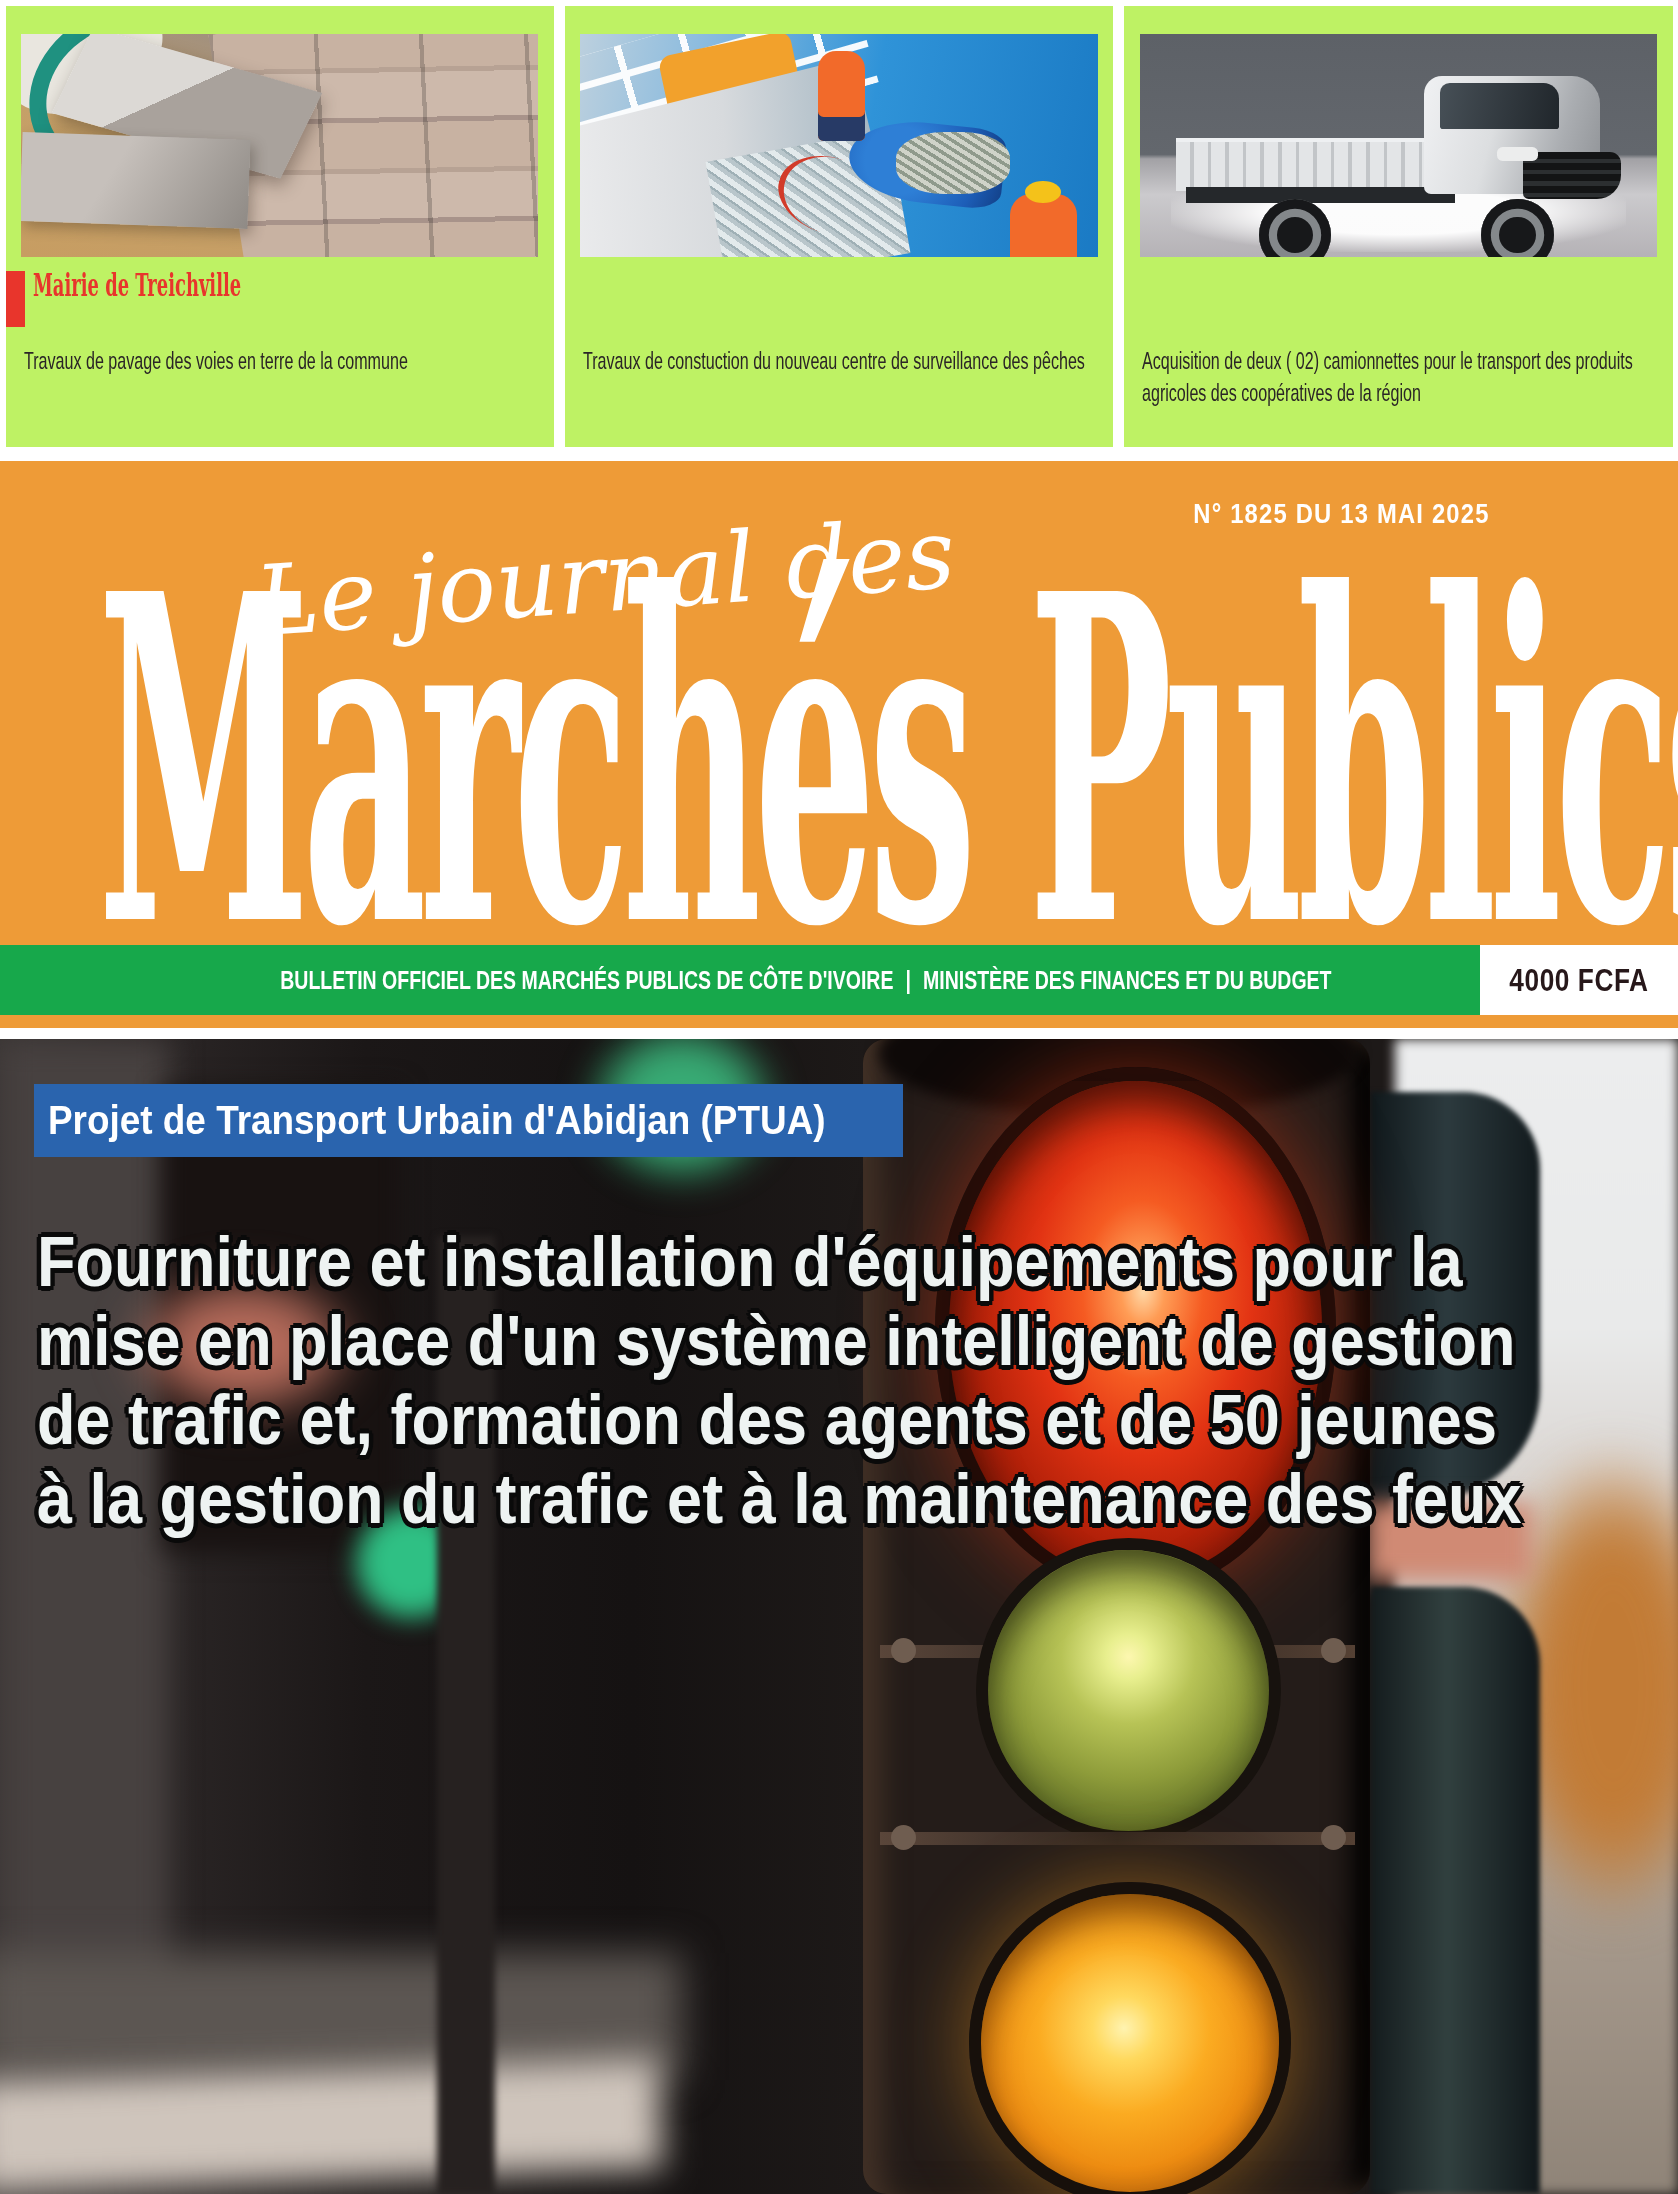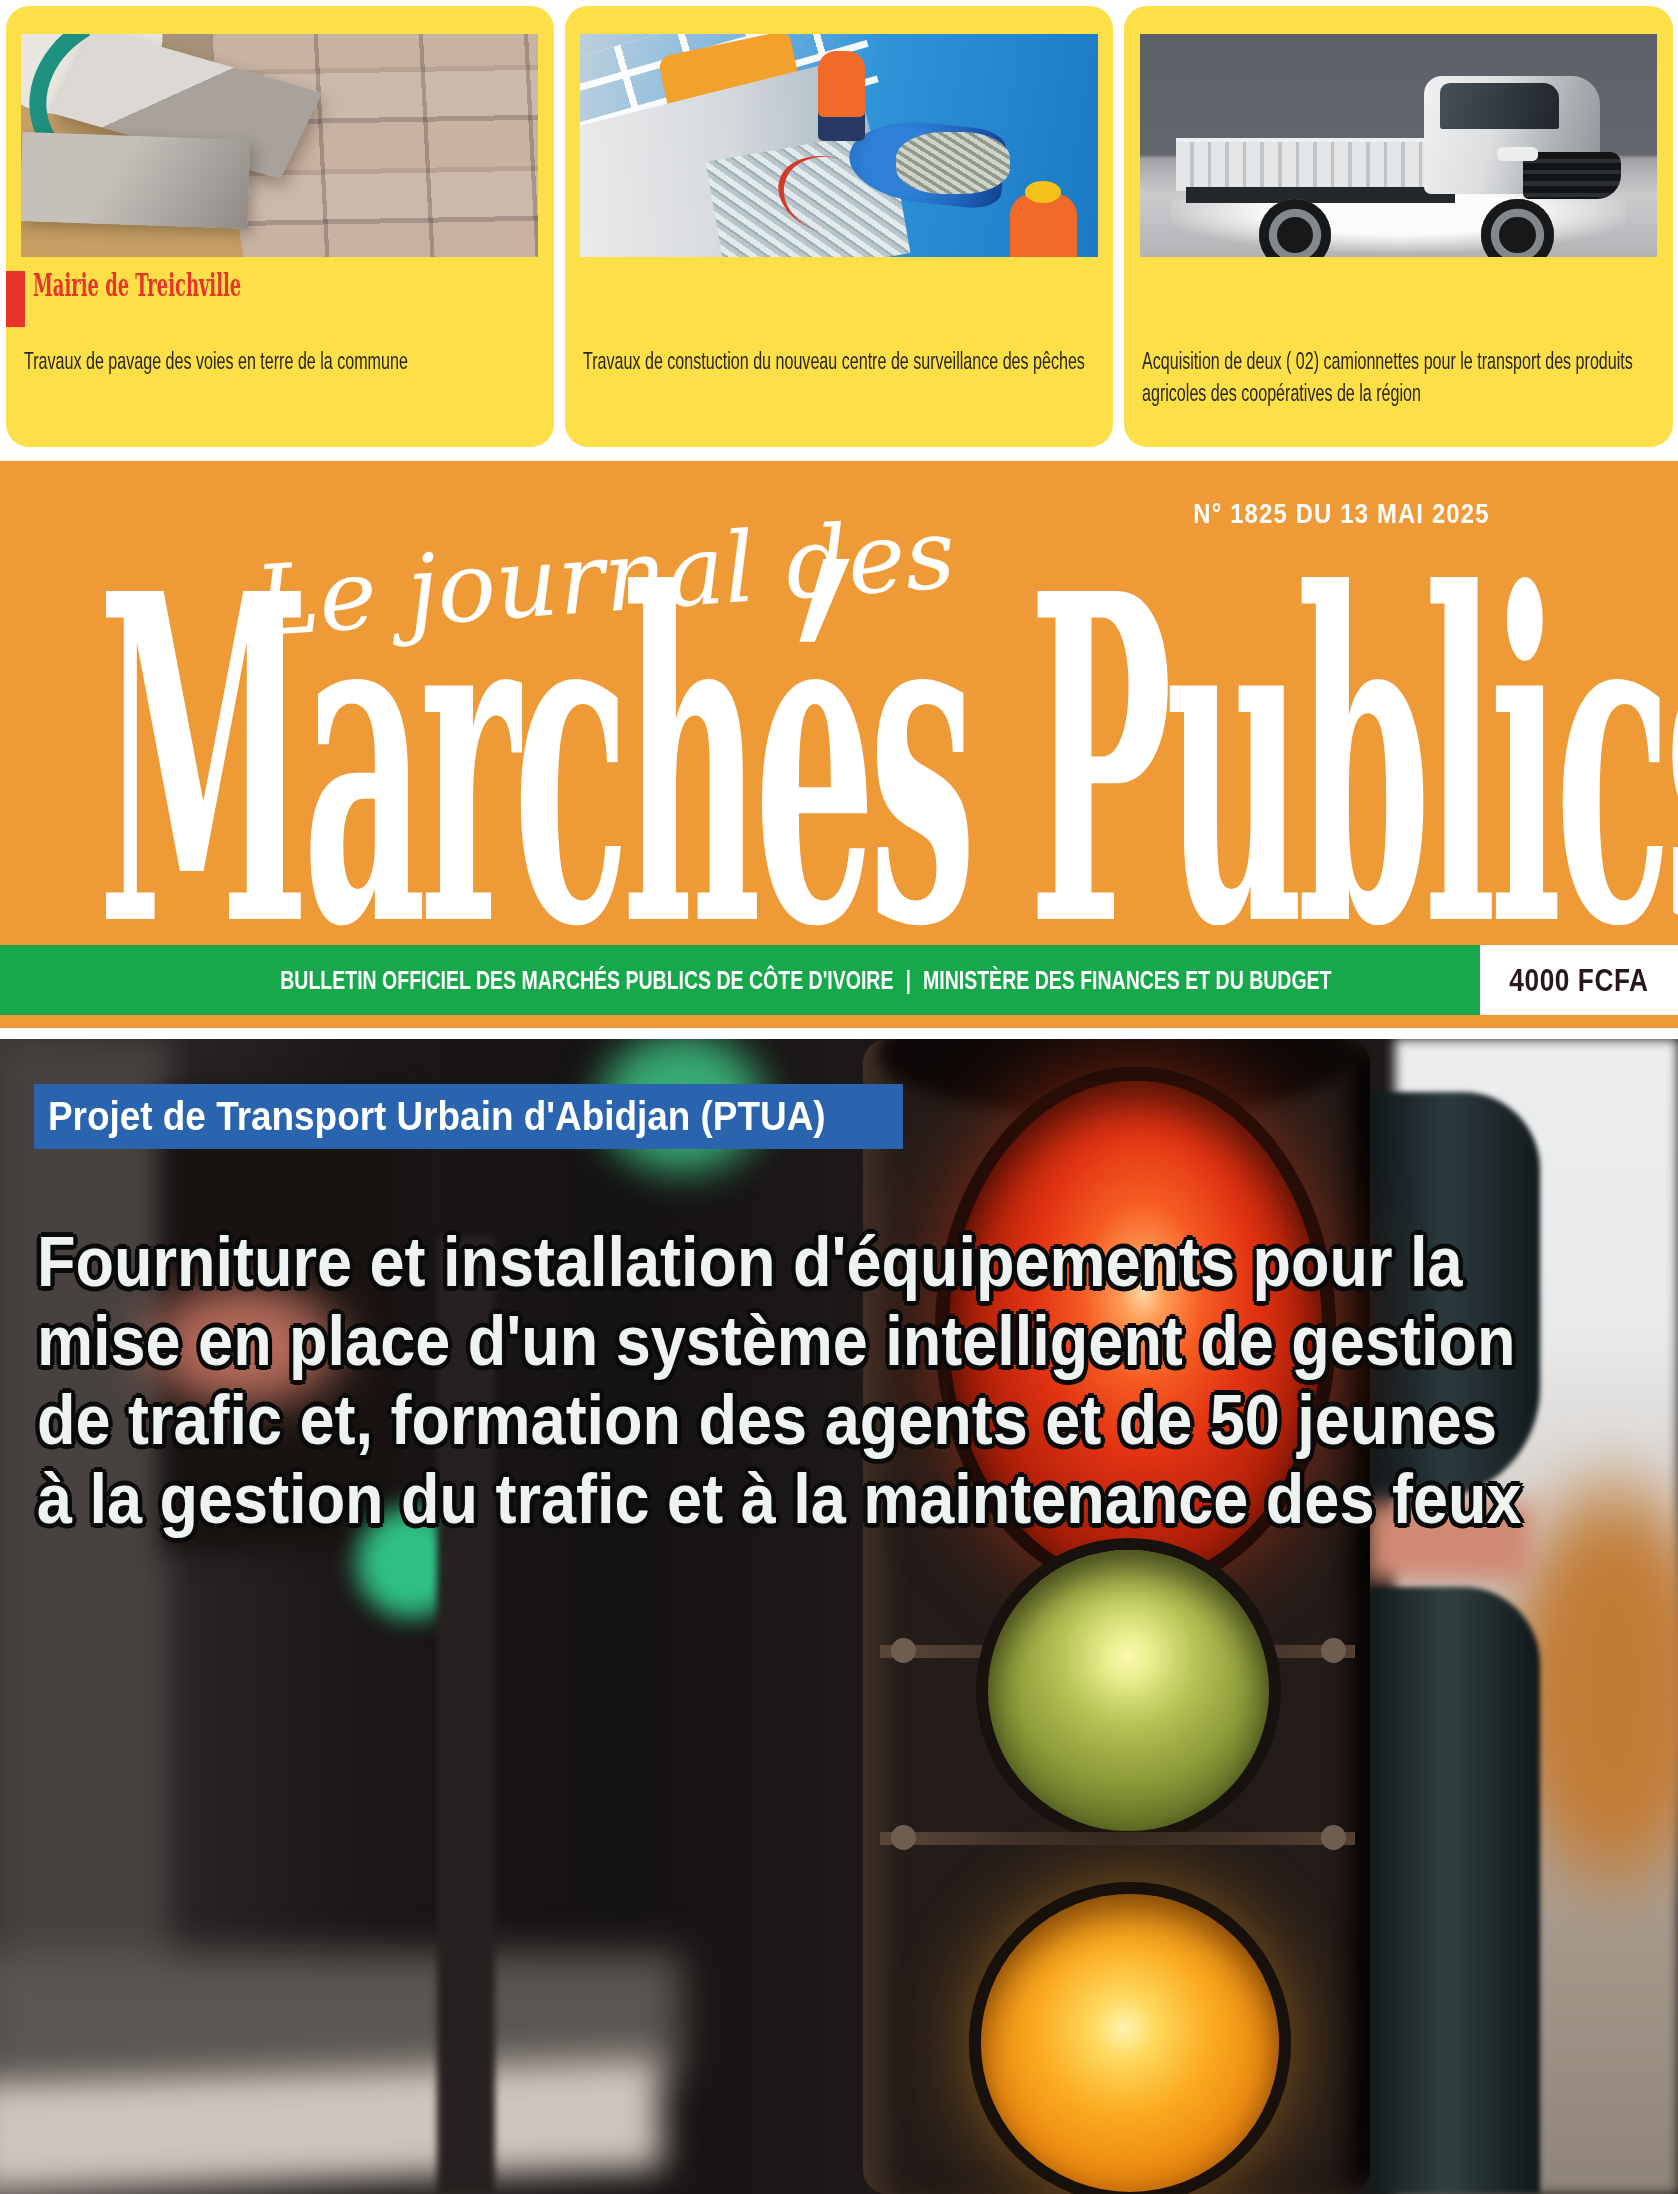--- a/index.html
+++ b/index.html
@@ -1,21 +1,21 @@
 <!DOCTYPE html>
 <html style="font-size:11.2px"><head>
 <meta charset="utf-8">
 <style>
   html,body{margin:0;padding:0;background:#ffffff;}
   .page{position:relative;width:1678px;height:2194px;background:#ffffff;overflow:hidden;
         font-family:"Liberation Sans",sans-serif;}
 
   
   .cards{position:absolute;left:5.6px;top:5.6px;width:1667px;height:441px;display:flex;gap:11.2px;}
-  .card{position:relative;flex:1;background:#fde047;overflow:hidden;border-radius:23px;}
+  .card{position:relative;flex:1;background:#bef264;overflow:hidden;}
   .card-img{position:absolute;left:15.5px;right:15.5px;top:28px;height:223px;overflow:hidden;}
   .card-img > div{position:absolute;}
   .title-row{position:absolute;left:0;top:261px;right:7px;}
   .red-block{position:absolute;left:0;top:4.2px;width:19.7px;height:56px;background:#e8352c;}
   .card-title{margin:0 0 0 27px;font-family:"DejaVu Serif","Liberation Serif",serif;font-weight:600;
       color:#e8352c;font-size:32px;line-height:1.16;width:886px;transform:scaleX(.56);
       transform-origin:left top;}
   .card-body{position:absolute;left:18px;top:339px;margin:0;font-size:24.6px;line-height:1.32;
       color:#2a2526;width:773px;transform:scaleX(.654);transform-origin:left top;font-weight:500;}
 
@@ -129,21 +129,21 @@
      background-blend-mode:normal,multiply;box-shadow:0 0 84px rgba(230,60,20,.5),inset 0 21px 42px rgba(30,8,4,.7);}
   .lamp-mid{left:976px;top:499px;width:281px;height:281px;border:12.7px solid #17120e;
      background:radial-gradient(circle at 50% 38%,#fdf7b0 0%,#e8ef8e 10%,#b7c356 30%,#8e9c3a 55%,#5c6b24 80%,#39441a 100%),
        repeating-radial-gradient(circle at 50% 40%,rgba(0,0,0,.2) 0 3.5px,rgba(0,0,0,0) 3.5px 9.8px);
      box-shadow:inset 0 18px 35px rgba(10,10,4,.6);}
   .lamp-bot{left:969px;top:843px;width:298px;height:298px;border:12.7px solid #17100b;
      background:radial-gradient(circle at 48% 45%,#fff3b0 0%,#ffd95e 14%,#fbab21 38%,#ee8d12 62%,#b65f08 86%,#7a3d05 100%),
        repeating-radial-gradient(circle at 48% 45%,rgba(0,0,0,.16) 0 3.5px,rgba(0,0,0,0) 3.5px 9.8px);
      box-shadow:0 0 77px rgba(250,160,30,.45),inset 0 18px 35px rgba(40,16,2,.55);}
 
-  .kicker{position:absolute;left:34px;top:45px;width:869px;height:65px;background:#2a64ae;
+  .kicker{position:absolute;left:34px;top:45px;width:869px;height:73px;background:#2a64ae;
      display:flex;align-items:center;padding-left:14px;box-sizing:border-box;}
   .kicker span{font-size:41px;font-weight:bold;color:#fff;white-space:nowrap;
      transform:scaleX(.9);transform-origin:left center;}
   .headline{position:absolute;left:37px;top:184px;transform:scaleX(.9);transform-origin:left top;}
   .hl{font-size:70px;line-height:79px;font-weight:bold;color:#eef3f2;white-space:nowrap;
      text-shadow:-4.9px 0 0 #0a0a0a,4.9px 0 0 #0a0a0a,0 -4.9px 0 #0a0a0a,0 4.9px 0 #0a0a0a,
        -3.5px -3.5px 0 #0a0a0a,3.5px 3.5px 0 #0a0a0a,-3.5px 3.5px 0 #0a0a0a,3.5px -3.5px 0 #0a0a0a;}
 
   
   .dgmp{position:absolute;right:0;bottom:0;width:394px;height:267px;background:#fff;

